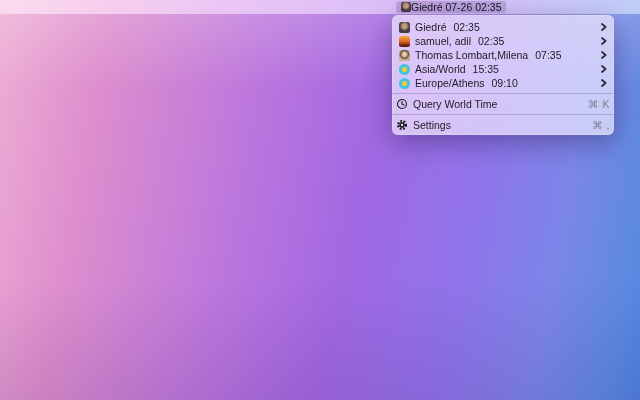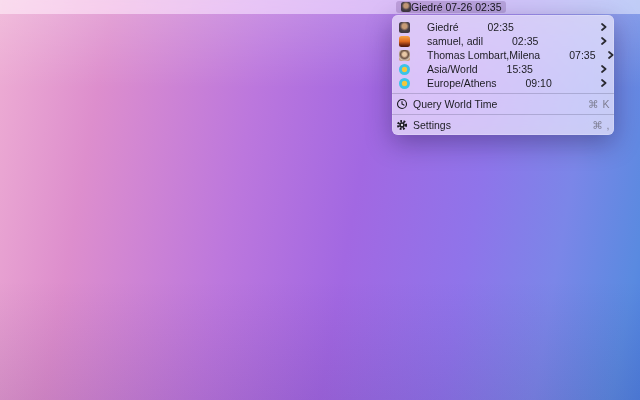--- a/index.html
+++ b/index.html
@@ -55,24 +55,24 @@
     border-radius: 6px;
     background: rgba(236,232,247,0.72);
     backdrop-filter: blur(18px) saturate(160%);
     -webkit-backdrop-filter: blur(18px) saturate(160%);
     box-shadow: 0 8px 26px rgba(20,10,50,0.35), 0 0 0 0.5px rgba(255,255,255,0.35) inset;
     color: #1c1c22;
   }
   .menu-row {
     height: 14px; padding: 0 7px;
     display: flex; align-items: center;
-    font-size: 10.5px; white-space: nowrap; gap: 12px;
+    font-size: 10.5px; white-space: nowrap;
   }
   .menu-row .avatar { margin-right: 5px; }
-  .item-time { margin-left: 17px; }
+  .item-time { margin-left: 7px; }
   .chevron { margin-left: auto; display: inline-flex; }
   .sep { height: 1px; margin: 2.5px 0; background: rgba(55,55,80,0.22); }
   .action-row {
     height: 15px; padding: 0 4px;
     display: flex; align-items: center;
     font-size: 10.5px; white-space: nowrap;
   }
   .action-row .glyph-icon { margin-right: 5px; }
   .shortcut { margin-left: auto; color: #7e7e92; letter-spacing: 0.5px; }
 </style>

